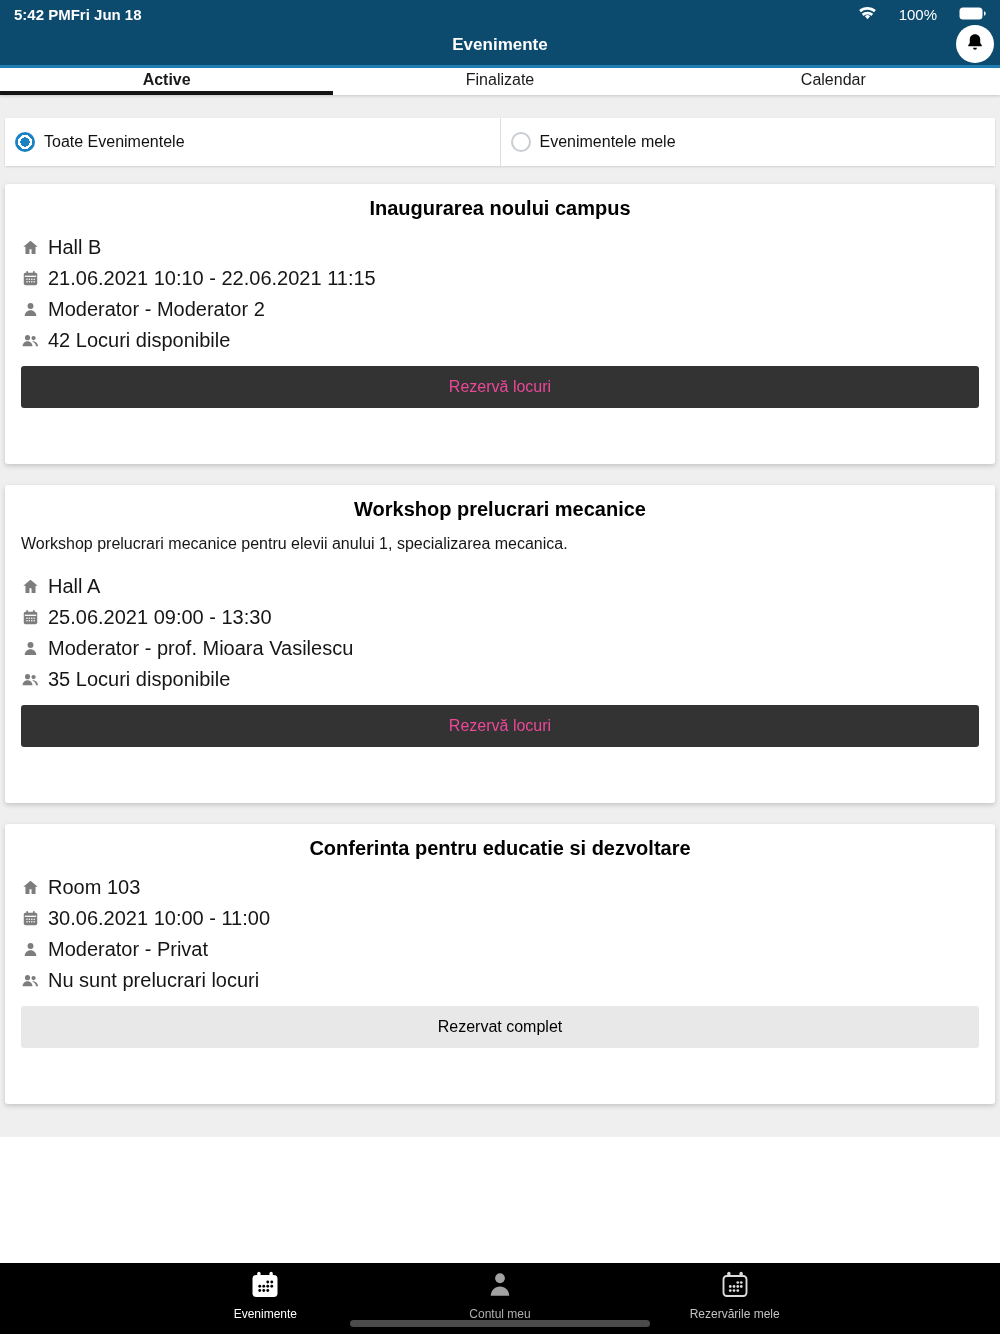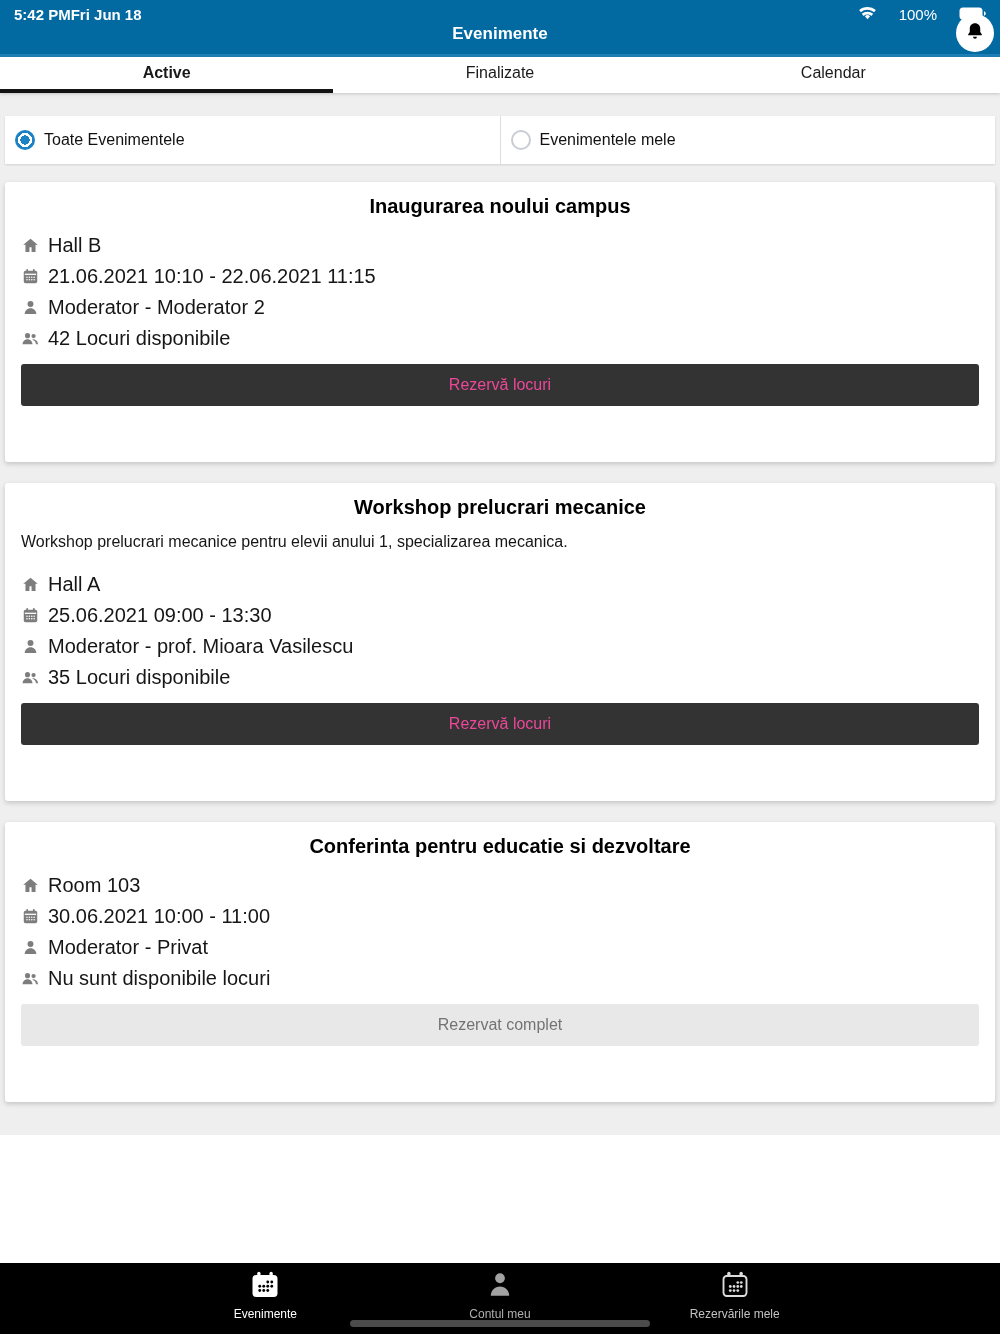--- a/index.html
+++ b/index.html
@@ -6,42 +6,42 @@
   html,body { width:1000px; height:1334px; }
   body {
     font-family: "Liberation Sans", "DejaVu Sans", sans-serif;
     background:#ffffff;
     display:flex; flex-direction:column;
     overflow:hidden;
     color:#111;
   }
 
   
-  .header { background:#0369a1; height:54px; position:relative; flex:0 0 auto; }
+  .header { background:#0c4a6e; height:65px; position:relative; flex:0 0 auto; }
   .statusbar {
     display:flex; align-items:center;
     padding:6px 14px 0 14px;
     color:#fff; font-size:15px; font-weight:600;
   }
   .statusbar .date { }
   .status-right { margin-left:auto; display:flex; align-items:center; gap:22px; font-weight:400; }
   .status-right .pct { font-size:15px; }
   .nav-title {
     position:absolute; left:0; right:0; bottom:10px;
     text-align:center; color:#fff; font-size:17px; font-weight:700;
   }
   .bell-btn {
     position:absolute; right:6px; bottom:2px;
     width:38px; height:38px; border-radius:50%;
     background:#fff; display:flex; align-items:center; justify-content:center;
   }
   .blue-line { height:3px; background:#1e7fb5; flex:0 0 auto; }
 
   
-  .tabs { display:flex; background:#fff; height:36px; flex:0 0 auto; box-shadow:0 1px 3px rgba(0,0,0,.18); position:relative; z-index:2; }
+  .tabs { display:flex; background:#fff; height:27px; flex:0 0 auto; box-shadow:0 1px 3px rgba(0,0,0,.18); position:relative; z-index:2; }
   .tab {
     flex:1; display:flex; align-items:center; justify-content:center;
     font-size:16px; color:#1a1a1a; cursor:pointer; border-bottom:4px solid transparent;
   }
   .tab.active { font-weight:700; border-bottom:4px solid #141414; }
 
   
   .content { background:#efefef; padding:23px 5px 12px 5px; flex:0 0 auto; }
 
   .filter-row {
@@ -64,21 +64,21 @@
   .card-title { text-align:center; font-size:20px; font-weight:700; color:#000; margin-bottom:16px; }
   .card-desc  { font-size:16px; color:#161616; padding:0 16px; margin:-2px 0 22px 0; }
   .info-row { display:flex; align-items:center; padding:0 16px; margin-bottom:8px; font-size:20px; color:#161616; }
   .info-row .ic { width:18px; height:18px; margin-right:9px; flex:0 0 auto; display:flex; align-items:center; justify-content:center; }
   .card-btn {
     display:block; width:calc(100% - 32px); margin:14px 16px 0 16px;
     height:42px; border:none; border-radius:3px;
     font-size:16px; font-family:inherit; cursor:pointer;
   }
   .card-btn.primary  { background:#333333; color:#ec4899; }
-  .card-btn.disabled { background:#e8e8e8; color:#737373; cursor:default; }
+  .card-btn.disabled { background:#e8e8e8; color:#000000; cursor:default; }
 
   .white-spacer { flex:1 1 auto; background:#fff; }
 
   
   .tabbar { background:#000; height:71px; flex:0 0 auto; position:relative; }
   .tabbar-inner { width:704px; margin:0 auto; display:flex; padding-top:7px; }
   .bn-item { flex:1; display:flex; flex-direction:column; align-items:center; cursor:pointer; }
   .bn-item .bn-label { font-size:12px; margin-top:3px; }
   .bn-item.active .bn-label { color:#fff; }
   .bn-item.idle .bn-label { color:#c2c2c2; }
@@ -294,21 +294,21 @@
     </div>
     <div class="info-row">
       <span class="ic">
         <svg width="18" height="17" viewBox="0 0 24 24">
             <circle cx="8.5" cy="8" r="3.6" fill="#7d7d7d"></circle>
             <path d="M1.5 20c0-3.9 3.1-7 7-7s7 3.1 7 7z" fill="#7d7d7d"></path>
             <circle cx="17" cy="8.6" r="3" fill="#7d7d7d"></circle>
             <path d="M14.8 13.4c3.2.9 5.6 3.5 5.6 6.6h2.9c0-3.4-2.4-6.3-5.7-7z" fill="#7d7d7d"></path>
           </svg>
       </span>
-      <span>Nu sunt disponibile locuri</span>
+      <span>Nu sunt prelucrari locuri</span>
     </div>
     <button class="card-btn disabled">Rezervat complet</button>
   </div>
 
 </div>
 
 <div class="white-spacer"></div>
 
 <div class="tabbar">
   <div class="tabbar-inner">

